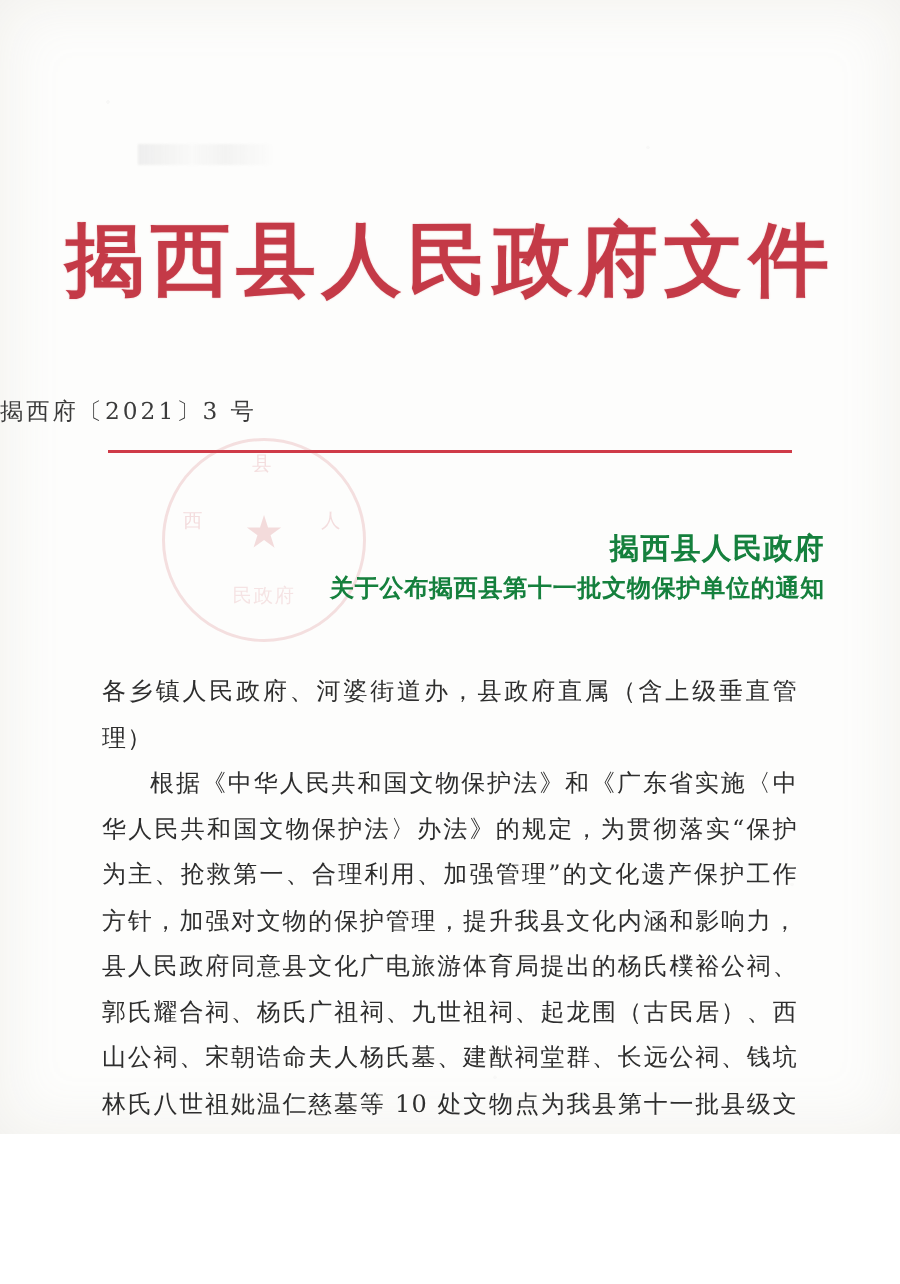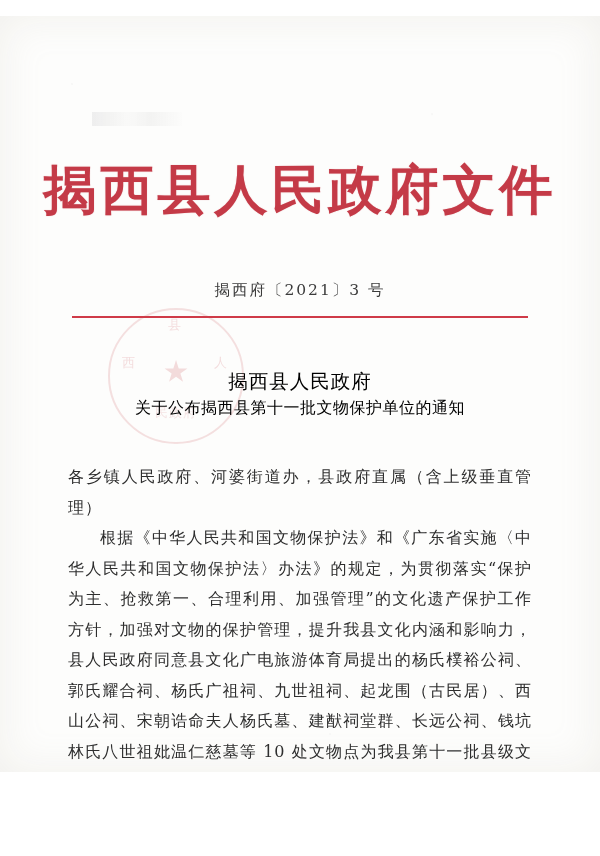--- a/index.html
+++ b/index.html
@@ -10,21 +10,21 @@
   }
   body {
     font-family: "DejaVu Serif", "Liberation Serif", serif;
   }
 
   
   .page {
     position: relative;
     width: 600px;
     height: 756px;
-    margin: 16px auto;
+    margin: 0 auto;
     background: #fdfdfc;
     overflow: hidden;
     
     box-shadow: inset 0 0 40px rgba(240,238,234,0.9);
   }
 
   
   .scan-noise {
     position: absolute;
     inset: 0;
@@ -71,21 +71,21 @@
     white-space: nowrap;
     text-shadow: 0 0 1px rgba(196,58,71,0.45);
   }
 
   
   .doc-number {
     position: absolute;
     left: 0;
     right: 0;
     top: 264px;
-    text-align: center;
+    text-align: left;
     color: #3b3b3b;
     font-size: 15.5px;
     letter-spacing: 2px;
     white-space: nowrap;
   }
 
   
   .red-rule {
     position: absolute;
     left: 72px;
@@ -132,23 +132,23 @@
     color: rgba(198,72,80,0.26);
     white-space: nowrap;
   }
 
   
   .doc-title {
     position: absolute;
     left: 50px;
     right: 50px;
     top: 352px;
-    text-align: center;
-    color: #000000;
-    font-weight: 400;
+    text-align: right;
+    color: #15803d;
+    font-weight: 700;
     font-size: 19.5px;
     line-height: 1.45;
     letter-spacing: 1px;
   }
   .doc-title .line2 {
     font-size: 16px;
     letter-spacing: 0.5px;
   }
 
   

